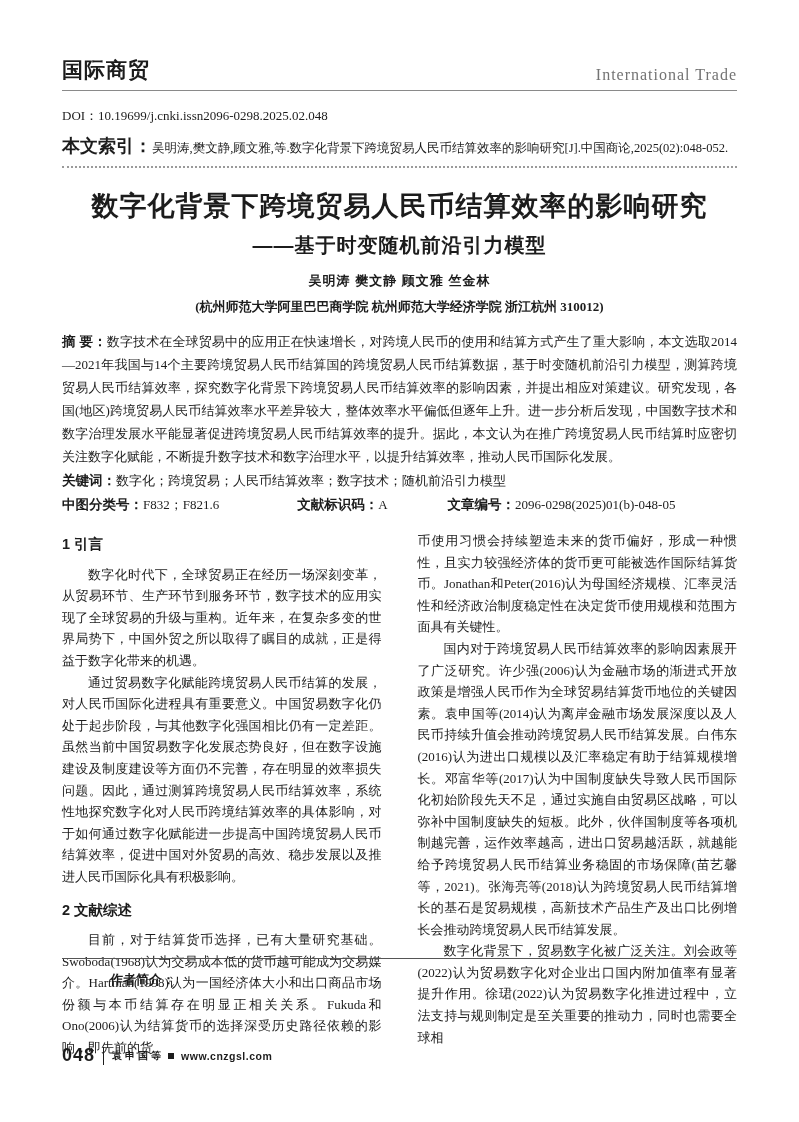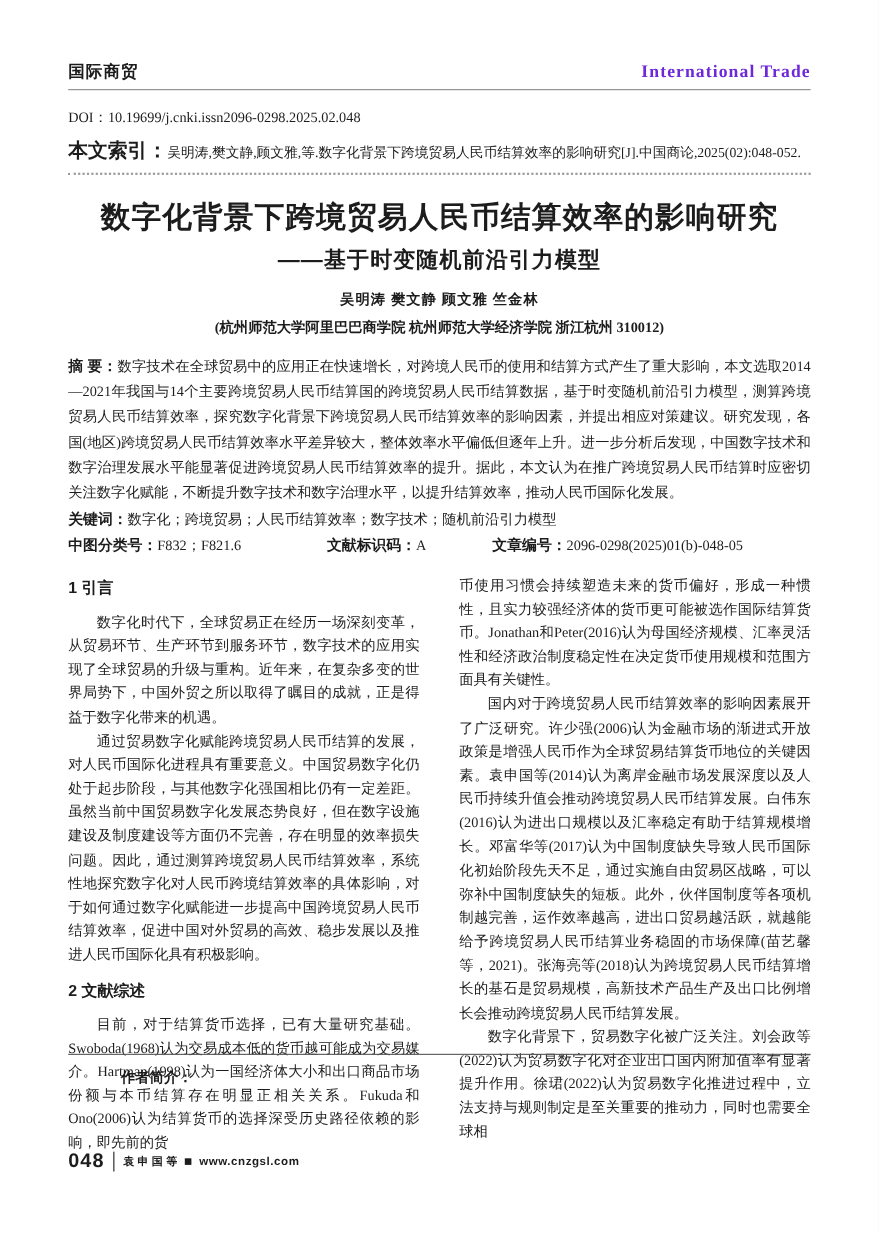--- a/index.html
+++ b/index.html
@@ -4,30 +4,30 @@
 <style>
   html,body{margin:0;padding:0;background:#e8e8e8;}
   .page{
     width:799px;height:1122px;background:#ffffff;margin:0 auto;
     box-sizing:border-box;padding:56px 62px 0 62px;position:relative;
     font-family:"Liberation Serif","DejaVu Serif",serif;color:#1c1c1c;
     overflow:hidden;
   }
   
   .hdr{display:flex;justify-content:space-between;align-items:flex-end;padding-bottom:6px;border-bottom:1.5px solid #8a8a8a;}
-  .hdr-cn{font-family:Liberation Sans, sans-serif;font-weight:bold;font-size:15px;letter-spacing:1px;}
-  .hdr-en{font-size:16px;color:#6d28d9;letter-spacing:1px;font-weight:bold;}
+  .hdr-cn{font-family:Liberation Sans, sans-serif;font-weight:bold;font-size:21px;letter-spacing:1px;}
+  .hdr-en{font-size:16px;color:#737373;letter-spacing:1px;}
   
   .doi-line{margin-top:16px;font-size:13px;}
   .idx-line{margin-top:9px;font-size:12.5px;padding-bottom:8px;border-bottom:2px dotted #9a9a9a;}
   .idx-label{font-family:Liberation Sans, sans-serif;font-weight:bold;font-size:18px;}
   
   .title{margin-top:20px;text-align:center;font-family:"Liberation Sans","DejaVu Sans",sans-serif;font-weight:bold;font-size:27px;letter-spacing:1px;}
   .subtitle{margin-top:8px;text-align:center;font-family:"Liberation Sans","DejaVu Sans",sans-serif;font-weight:bold;font-size:20px;letter-spacing:1px;}
-  .authors{margin-top:13px;text-align:center;font-family:Liberation Serif, serif;font-weight:bold;font-size:13px;letter-spacing:1px;}
+  .authors{margin-top:13px;text-align:center;font-family:Liberation Sans, sans-serif;font-weight:bold;font-size:13px;letter-spacing:1px;}
   .affil{margin-top:8px;text-align:center;font-size:13px;font-weight:bold;}
   
   .abstract{margin-top:14px;font-size:13px;line-height:23px;text-align:justify;}
   .blabel{font-family:"Liberation Sans","DejaVu Sans",sans-serif;font-weight:bold;font-size:13.5px;}
   .kw-line{margin-top:2px;font-size:13px;line-height:22px;}
   .cls-line{margin-top:4px;font-size:13px;display:flex;}
   .cls-line .grp2{margin-left:78px;}
   .cls-line .grp3{margin-left:60px;}
   
   .cols{display:flex;gap:36px;margin-top:16px;}

